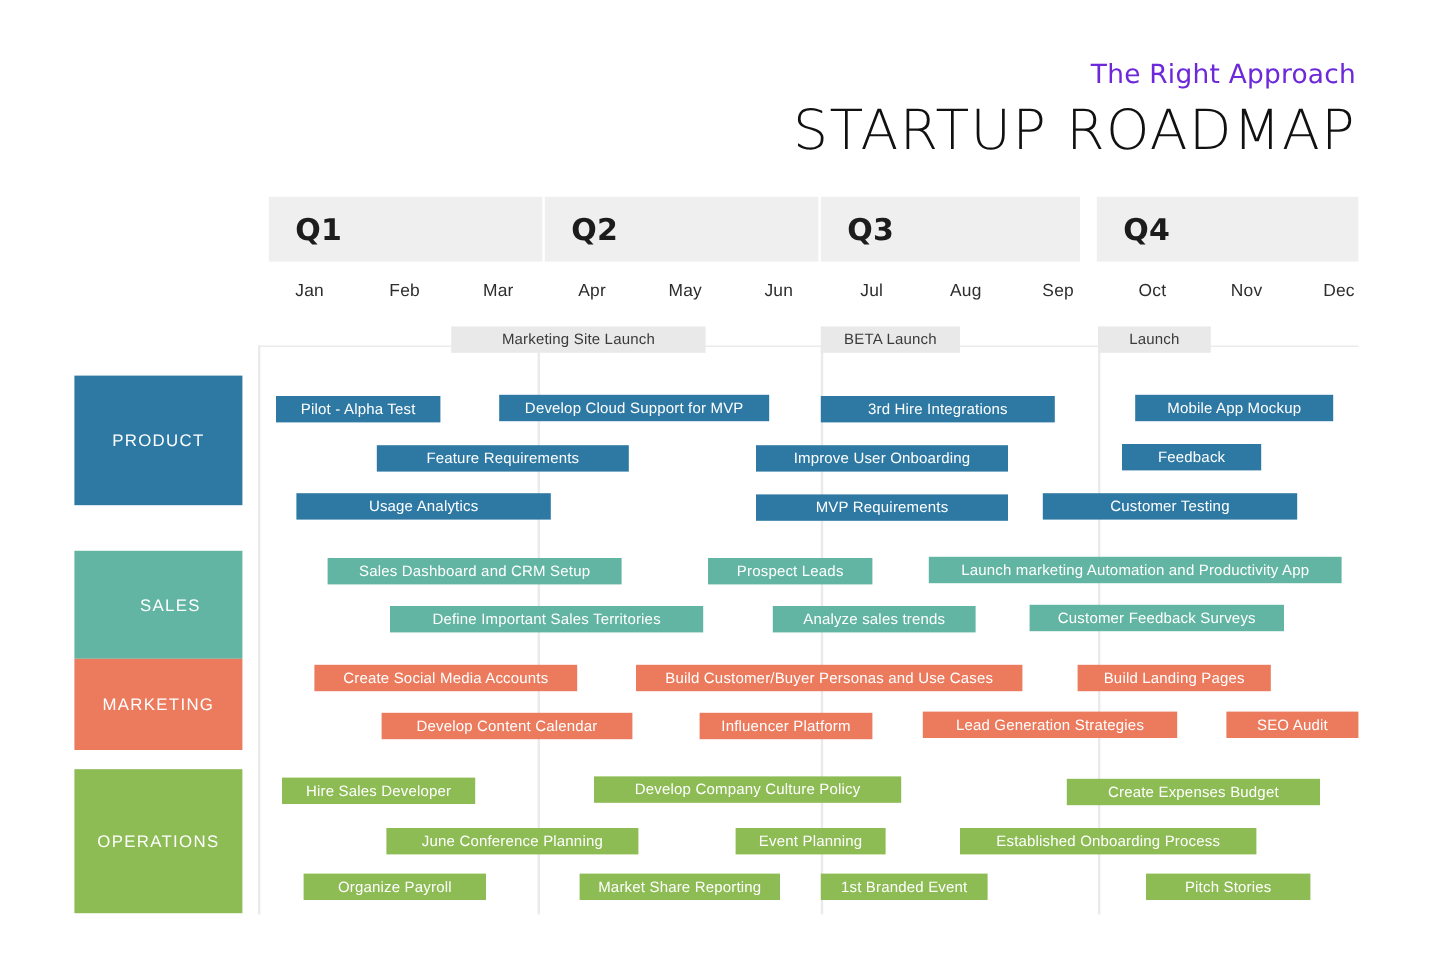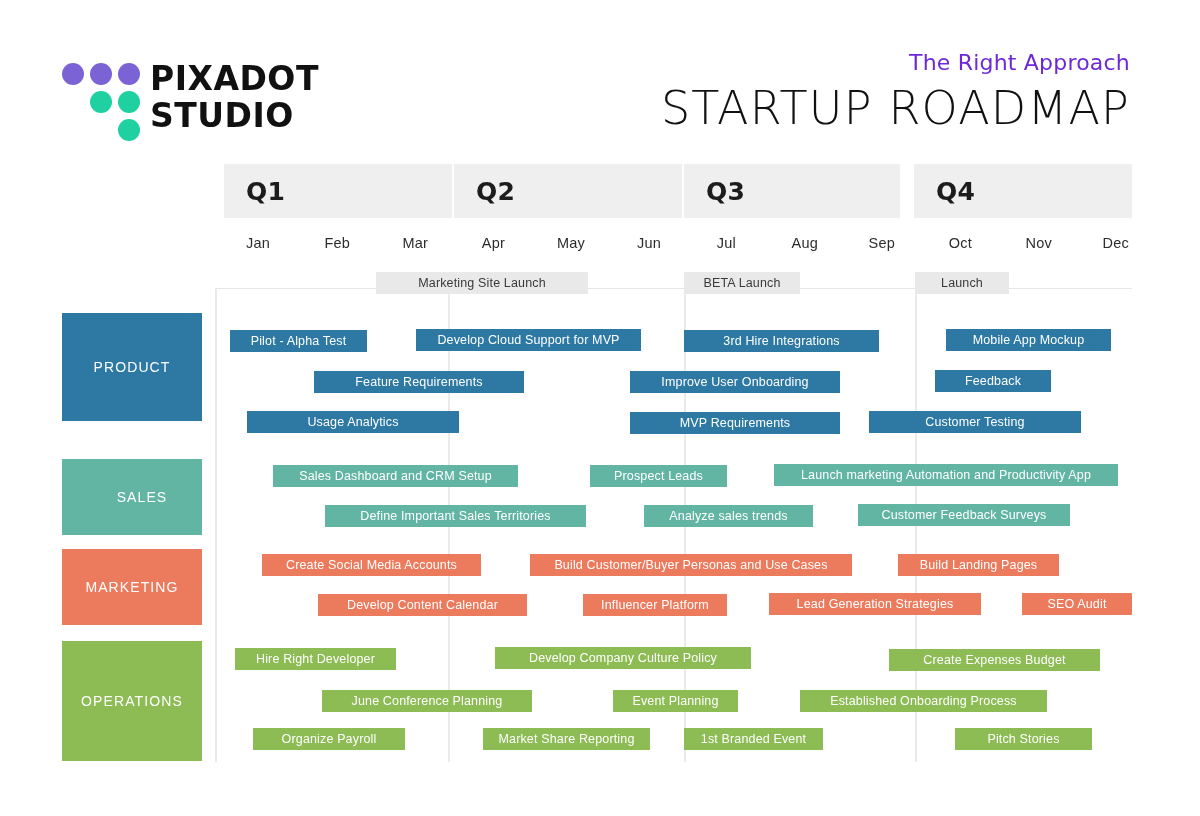--- a/index.html
+++ b/index.html
@@ -190,34 +190,20 @@
     letter-spacing: 0.15px;
     white-space: nowrap;
     overflow: hidden;
   }
 </style>
 </head>
 <body>
 
 <div id="header">
 
-  <div id="logo-block">
-    <div id="logo-dots">
-        <div class="logo-dot" style="left: 0px; top: 8px; background: rgb(123, 99, 214);"></div>
-        <div class="logo-dot" style="left: 28px; top: 8px; background: rgb(123, 99, 214);"></div>
-        <div class="logo-dot" style="left: 56px; top: 8px; background: rgb(123, 99, 214);"></div>
-        <div class="logo-dot" style="left: 28px; top: 36px; background: rgb(31, 209, 160);"></div>
-        <div class="logo-dot" style="left: 56px; top: 36px; background: rgb(31, 209, 160);"></div>
-        <div class="logo-dot" style="left: 56px; top: 64px; background: rgb(31, 209, 160);"></div>
-      </div>
-    <div id="logo-wordmark">
-      <div>PIXADOT</div>
-      <div>STUDIO</div>
-    </div>
-  </div>
 
   <div id="title-block">
     <div id="title-eyebrow">The Right Approach</div>
     <div id="title-main">STARTUP ROADMAP</div>
   </div>
 
 </div>
 
 <div id="chart">
 
@@ -260,21 +246,21 @@
   <div id="milestone-pills">
       <div class="milestone-pill" style="left: 376px; width: 212px; top: 272px; background: rgb(233, 233, 233);">Marketing Site Launch</div>
       <div class="milestone-pill" style="left: 684px; width: 116px; top: 272px; background: rgb(233, 233, 233);">BETA Launch</div>
       <div class="milestone-pill" style="left: 915px; width: 94px; top: 272px; background: rgb(233, 233, 233);">Launch</div>
     </div>
 
   <div id="category-blocks">
       <div class="category-block" style="top: 313px; height: 108px; background: rgb(45, 121, 163);">
         <span>PRODUCT</span>
       </div>
-      <div class="category-block" style="top: 459px; height: 76px; background: rgb(98, 181, 162); padding-left: 20px;">
+      <div class="category-block" style="top: 459px; height: 90px; background: rgb(98, 181, 162); padding-left: 20px;">
         <span>SALES</span>
       </div>
       <div class="category-block" style="top: 549px; height: 76px; background: rgb(236, 123, 94);">
         <span>MARKETING</span>
       </div>
       <div class="category-block" style="top: 641px; height: 120px; background: rgb(141, 187, 84);">
         <span>OPERATIONS</span>
       </div>
     </div>
   <div id="task-bars">
@@ -294,21 +280,21 @@
       <div class="task-bar" style="left: 325px; width: 261px; top: 505px; background: rgb(98, 181, 162);">Define Important Sales Territories</div>
       <div class="task-bar" style="left: 644px; width: 169px; top: 505px; background: rgb(98, 181, 162);">Analyze sales trends</div>
       <div class="task-bar" style="left: 858px; width: 212px; top: 504px; background: rgb(98, 181, 162);">Customer Feedback Surveys</div>
       <div class="task-bar" style="left: 262px; width: 219px; top: 554px; background: rgb(236, 123, 94);">Create Social Media Accounts</div>
       <div class="task-bar" style="left: 530px; width: 322px; top: 554px; background: rgb(236, 123, 94);">Build Customer/Buyer Personas and Use Cases</div>
       <div class="task-bar" style="left: 898px; width: 161px; top: 554px; background: rgb(236, 123, 94);">Build Landing Pages</div>
       <div class="task-bar" style="left: 318px; width: 209px; top: 594px; background: rgb(236, 123, 94);">Develop Content Calendar</div>
       <div class="task-bar" style="left: 583px; width: 144px; top: 594px; background: rgb(236, 123, 94);">Influencer Platform</div>
       <div class="task-bar" style="left: 769px; width: 212px; top: 593px; background: rgb(236, 123, 94);">Lead Generation Strategies</div>
       <div class="task-bar" style="left: 1022px; width: 110px; top: 593px; background: rgb(236, 123, 94);">SEO Audit</div>
-      <div class="task-bar" style="left: 235px; width: 161px; top: 648px; background: rgb(141, 187, 84);">Hire Right Developer</div>
+      <div class="task-bar" style="left: 235px; width: 161px; top: 648px; background: rgb(141, 187, 84);">Hire Sales Developer</div>
       <div class="task-bar" style="left: 495px; width: 256px; top: 647px; background: rgb(141, 187, 84);">Develop Company Culture Policy</div>
       <div class="task-bar" style="left: 889px; width: 211px; top: 649px; background: rgb(141, 187, 84);">Create Expenses Budget</div>
       <div class="task-bar" style="left: 322px; width: 210px; top: 690px; background: rgb(141, 187, 84);">June Conference Planning</div>
       <div class="task-bar" style="left: 613px; width: 125px; top: 690px; background: rgb(141, 187, 84);">Event Planning</div>
       <div class="task-bar" style="left: 800px; width: 247px; top: 690px; background: rgb(141, 187, 84);">Established Onboarding Process</div>
       <div class="task-bar" style="left: 253px; width: 152px; top: 728px; background: rgb(141, 187, 84);">Organize Payroll</div>
       <div class="task-bar" style="left: 483px; width: 167px; top: 728px; background: rgb(141, 187, 84);">Market Share Reporting</div>
       <div class="task-bar" style="left: 684px; width: 139px; top: 728px; background: rgb(141, 187, 84);">1st Branded Event</div>
       <div class="task-bar" style="left: 955px; width: 137px; top: 728px; background: rgb(141, 187, 84);">Pitch Stories</div>
     </div>

